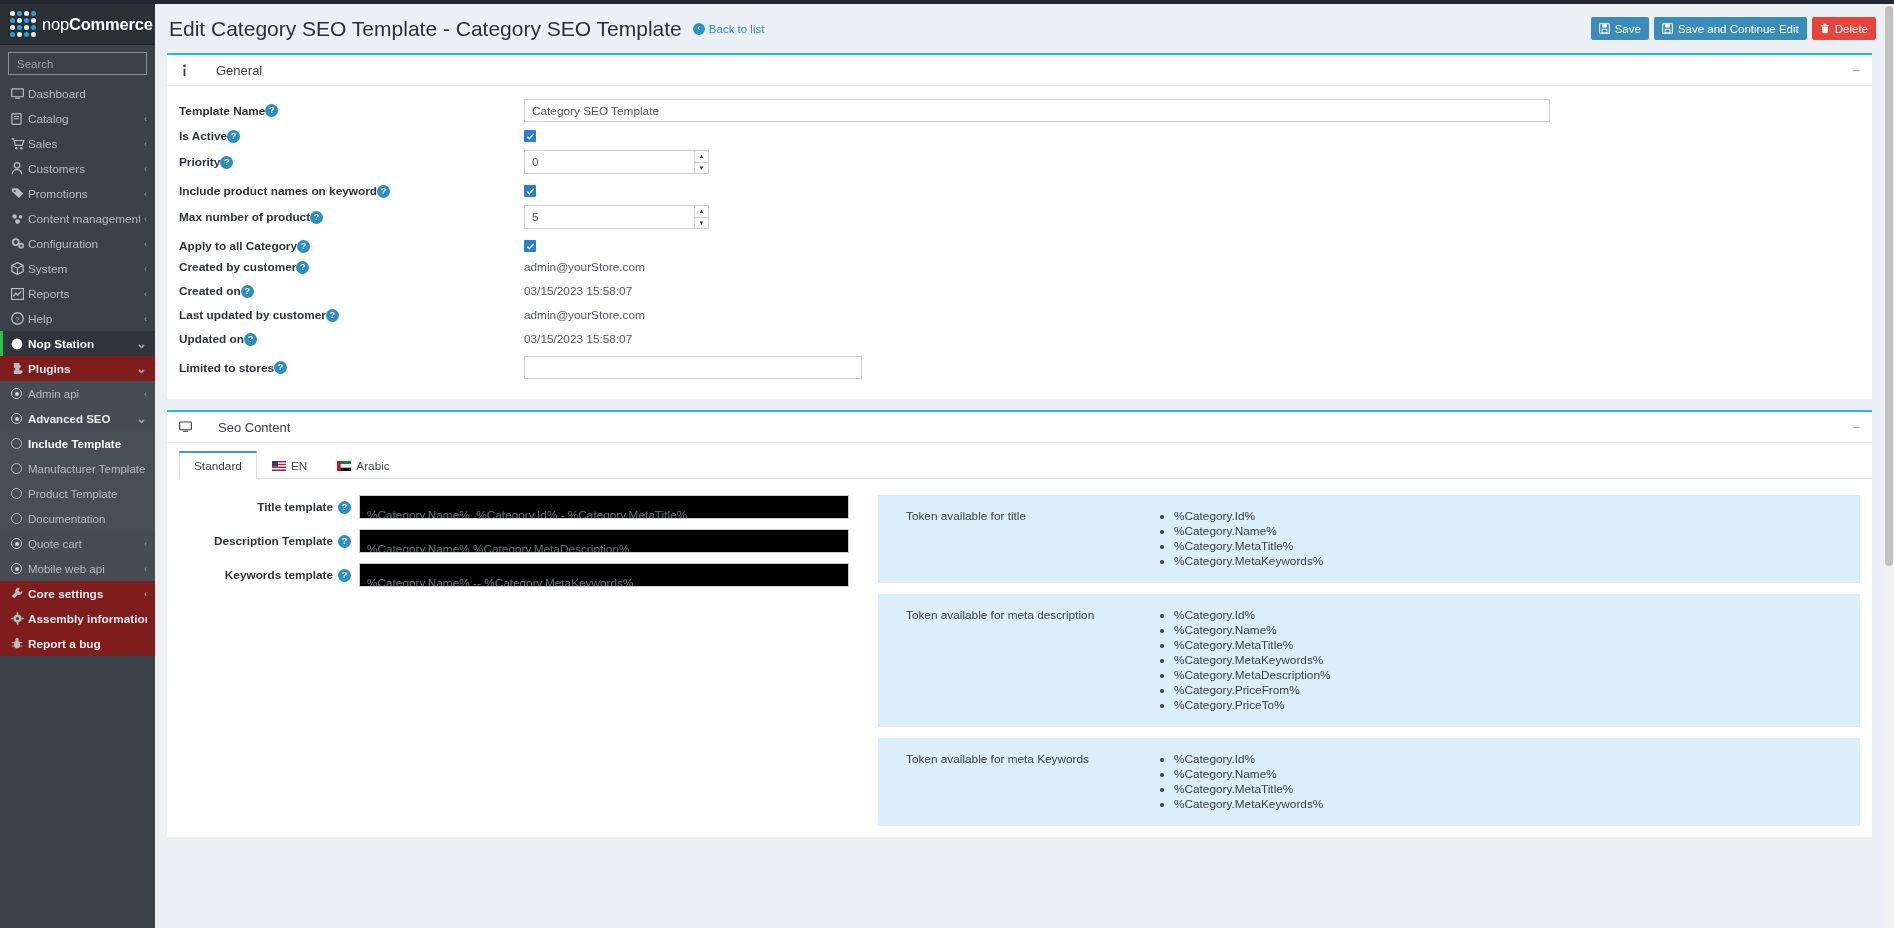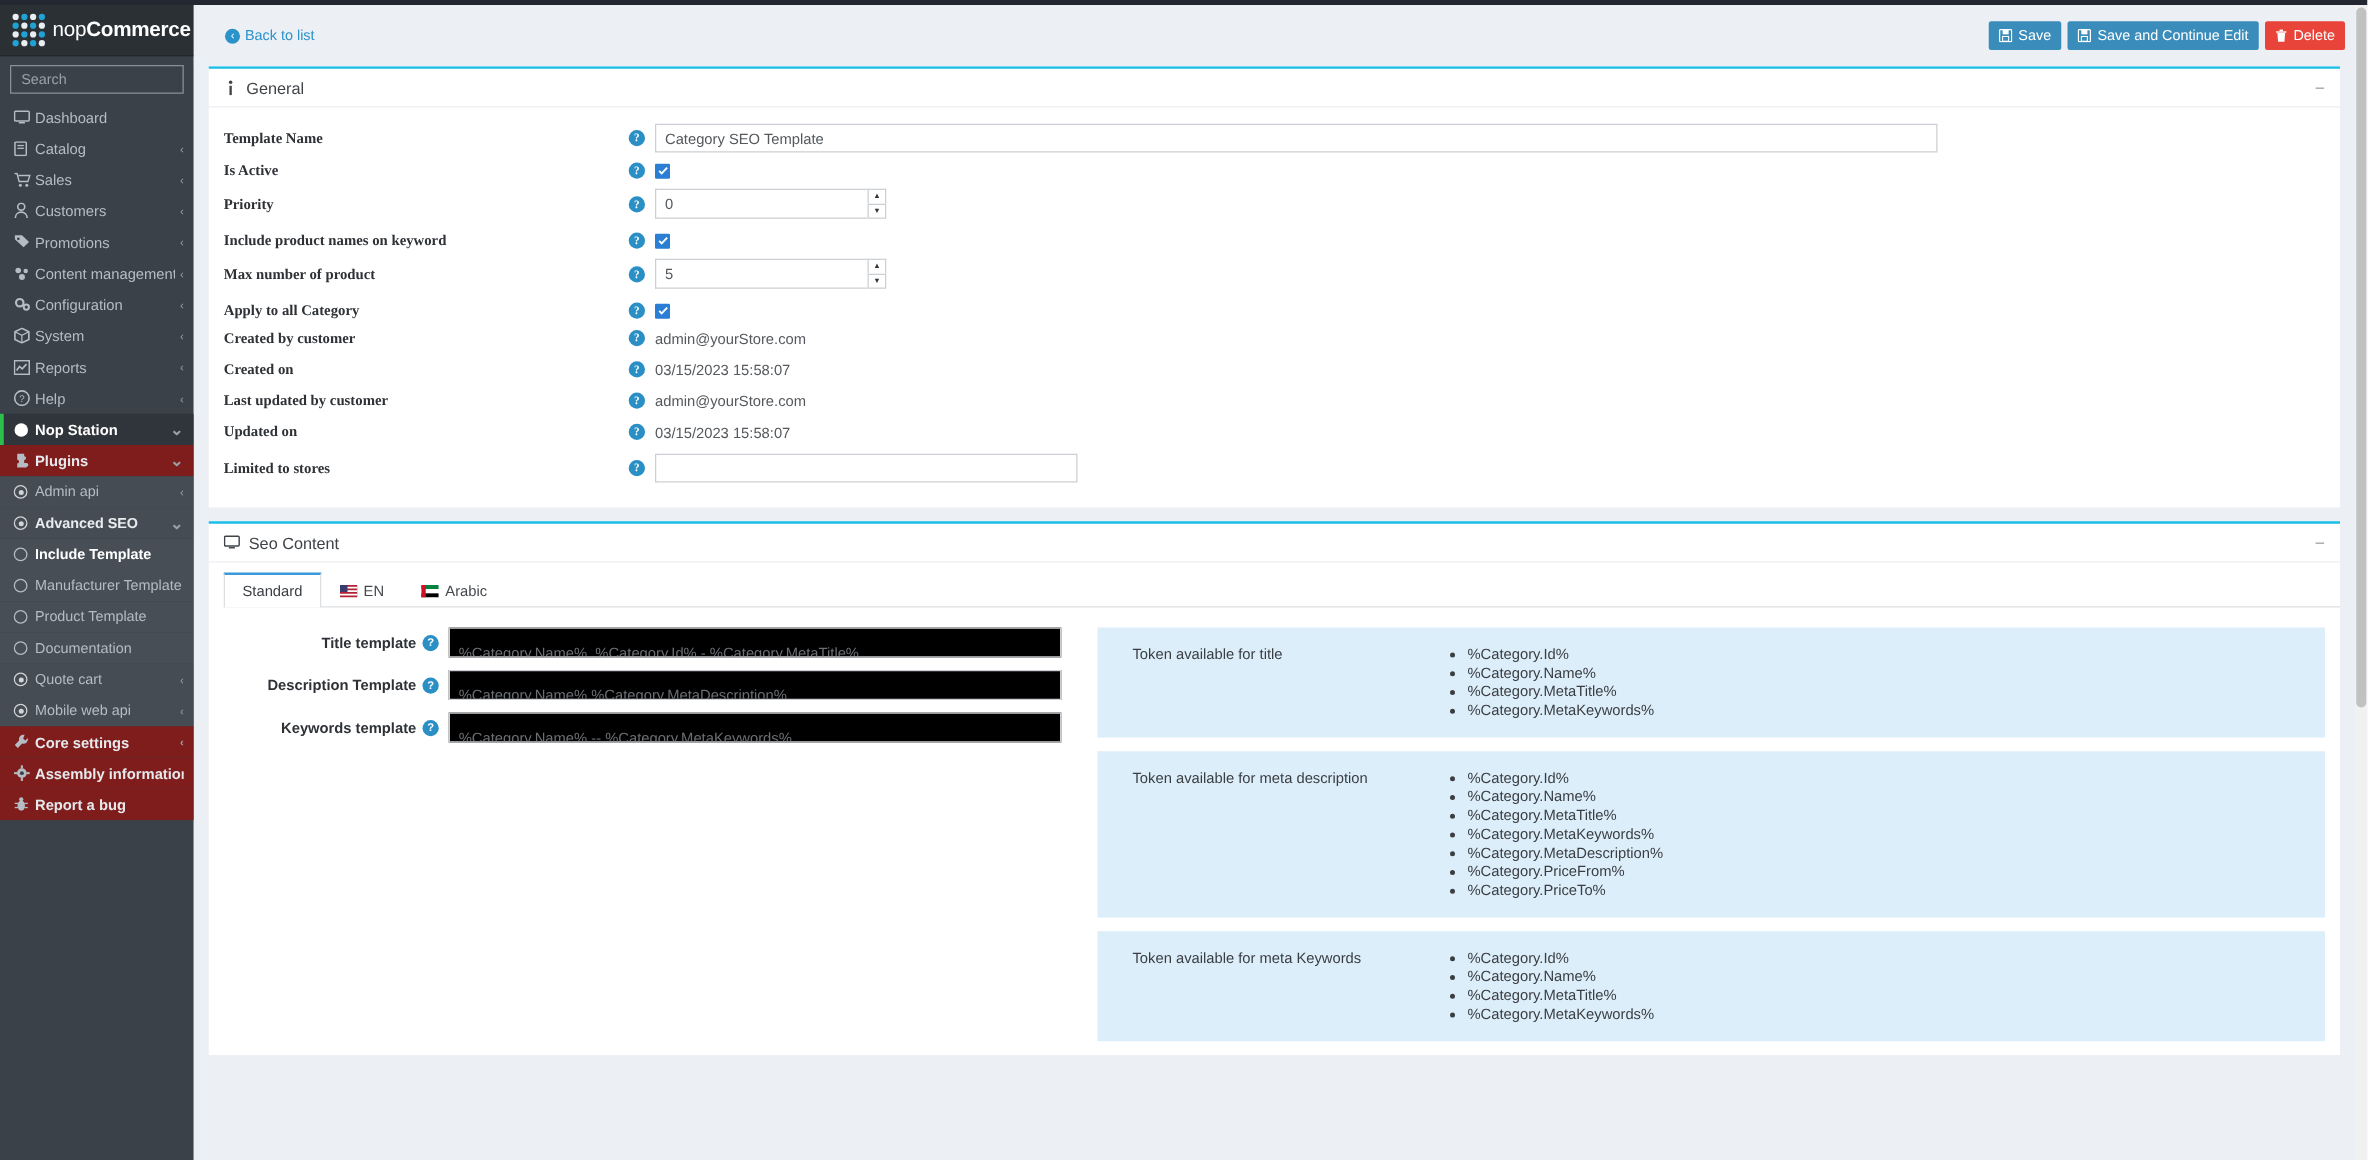--- a/index.html
+++ b/index.html
@@ -133,33 +133,34 @@
   .card {
     background: #fff;
     border-top: 2px solid #18bee7;
     margin-bottom: 0;
   }
   .card + .card { margin-top: 11px; }
   .card-head {
     display: flex; align-items: center;
     height: 31px; padding: 0 12px;
     border-bottom: 1px solid #eceef0;
+    gap: 19px;
   }
   .card-head .hicon { margin-right: 7px; display: flex; color: #3f4347; }
   .card-title { font-size: 13px; color: #3f4347; }
   .card-collapse { margin-left: auto; color: #9aa0a6; font-size: 14px; cursor: pointer; line-height: 1; }
   .card-body { padding: 13px 12px 13px 12px; }
 
   
   .frow { display: flex; align-items: center; margin-bottom: 7px; }
   .flabel {
     width: 345px; flex: 0 0 345px;
     text-align: right; padding-right: 8px;
     font-size: 11.8px; color: #2e3236; font-weight: bold;
-    display: flex; align-items: center; justify-content: space-between; gap: 0; font-family: Liberation Serif, serif;
+    display: flex; align-items: center; justify-content: flex-start; gap: 0;
   }
   .qmark {
     width: 13px; height: 13px; border-radius: 50%;
     background: #2a8fc4; color: #fff;
     font-size: 9px; font-weight: bold;
     display: inline-flex; align-items: center; justify-content: center;
     flex: 0 0 13px; cursor: pointer; line-height: 1;
   }
   .fctl { flex: 1 1 auto; min-width: 0; display: flex; align-items: center; }
   .txtinput {
@@ -494,20 +495,21 @@
             </svg>
           </span>
           <span class="lbl">Report a bug</span>
         </div>
       </nav>
   </aside>
 
   <div class="main">
 
     <div class="pageheader">
+      <span class="page-title">Edit Category SEO Template - Category SEO Template</span>
       <span class="backlink">
         <span class="bicon">‹</span>
         <span>Back to list</span>
       </span>
 
       <div class="header-actions">
         <button class="btn btn-primary">
           <span>
             <svg width="11" height="11" viewBox="0 0 16 16">
                 <rect x="1" y="1" width="14" height="14" rx="1" fill="none" stroke="#fff" stroke-width="1.5"></rect>

